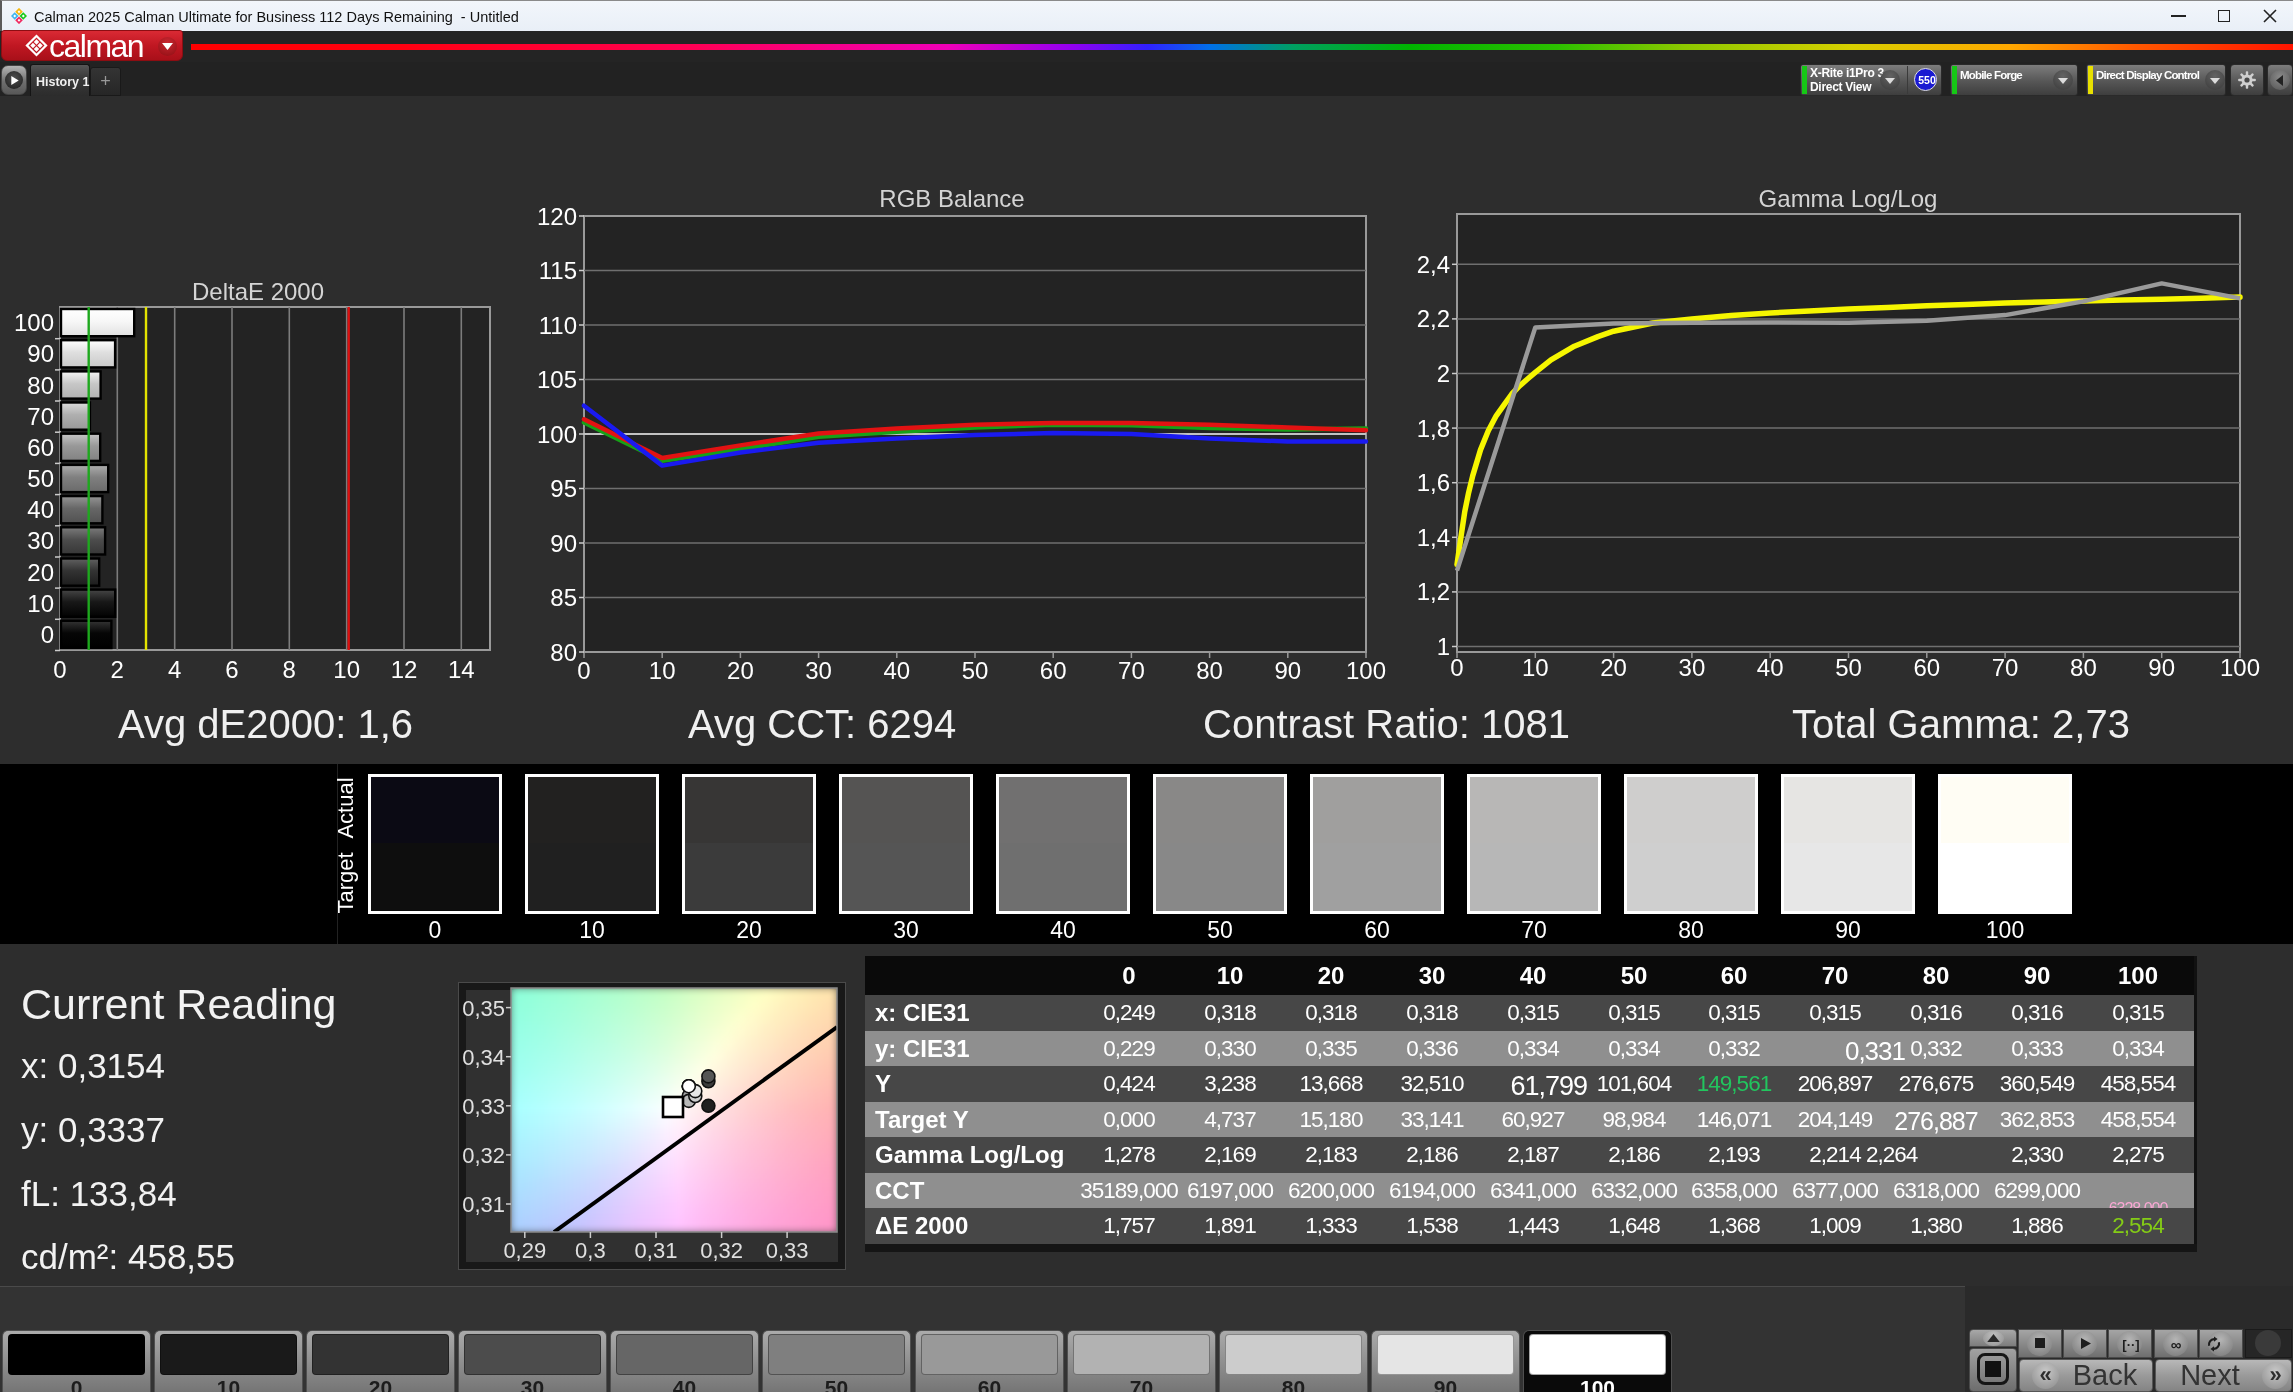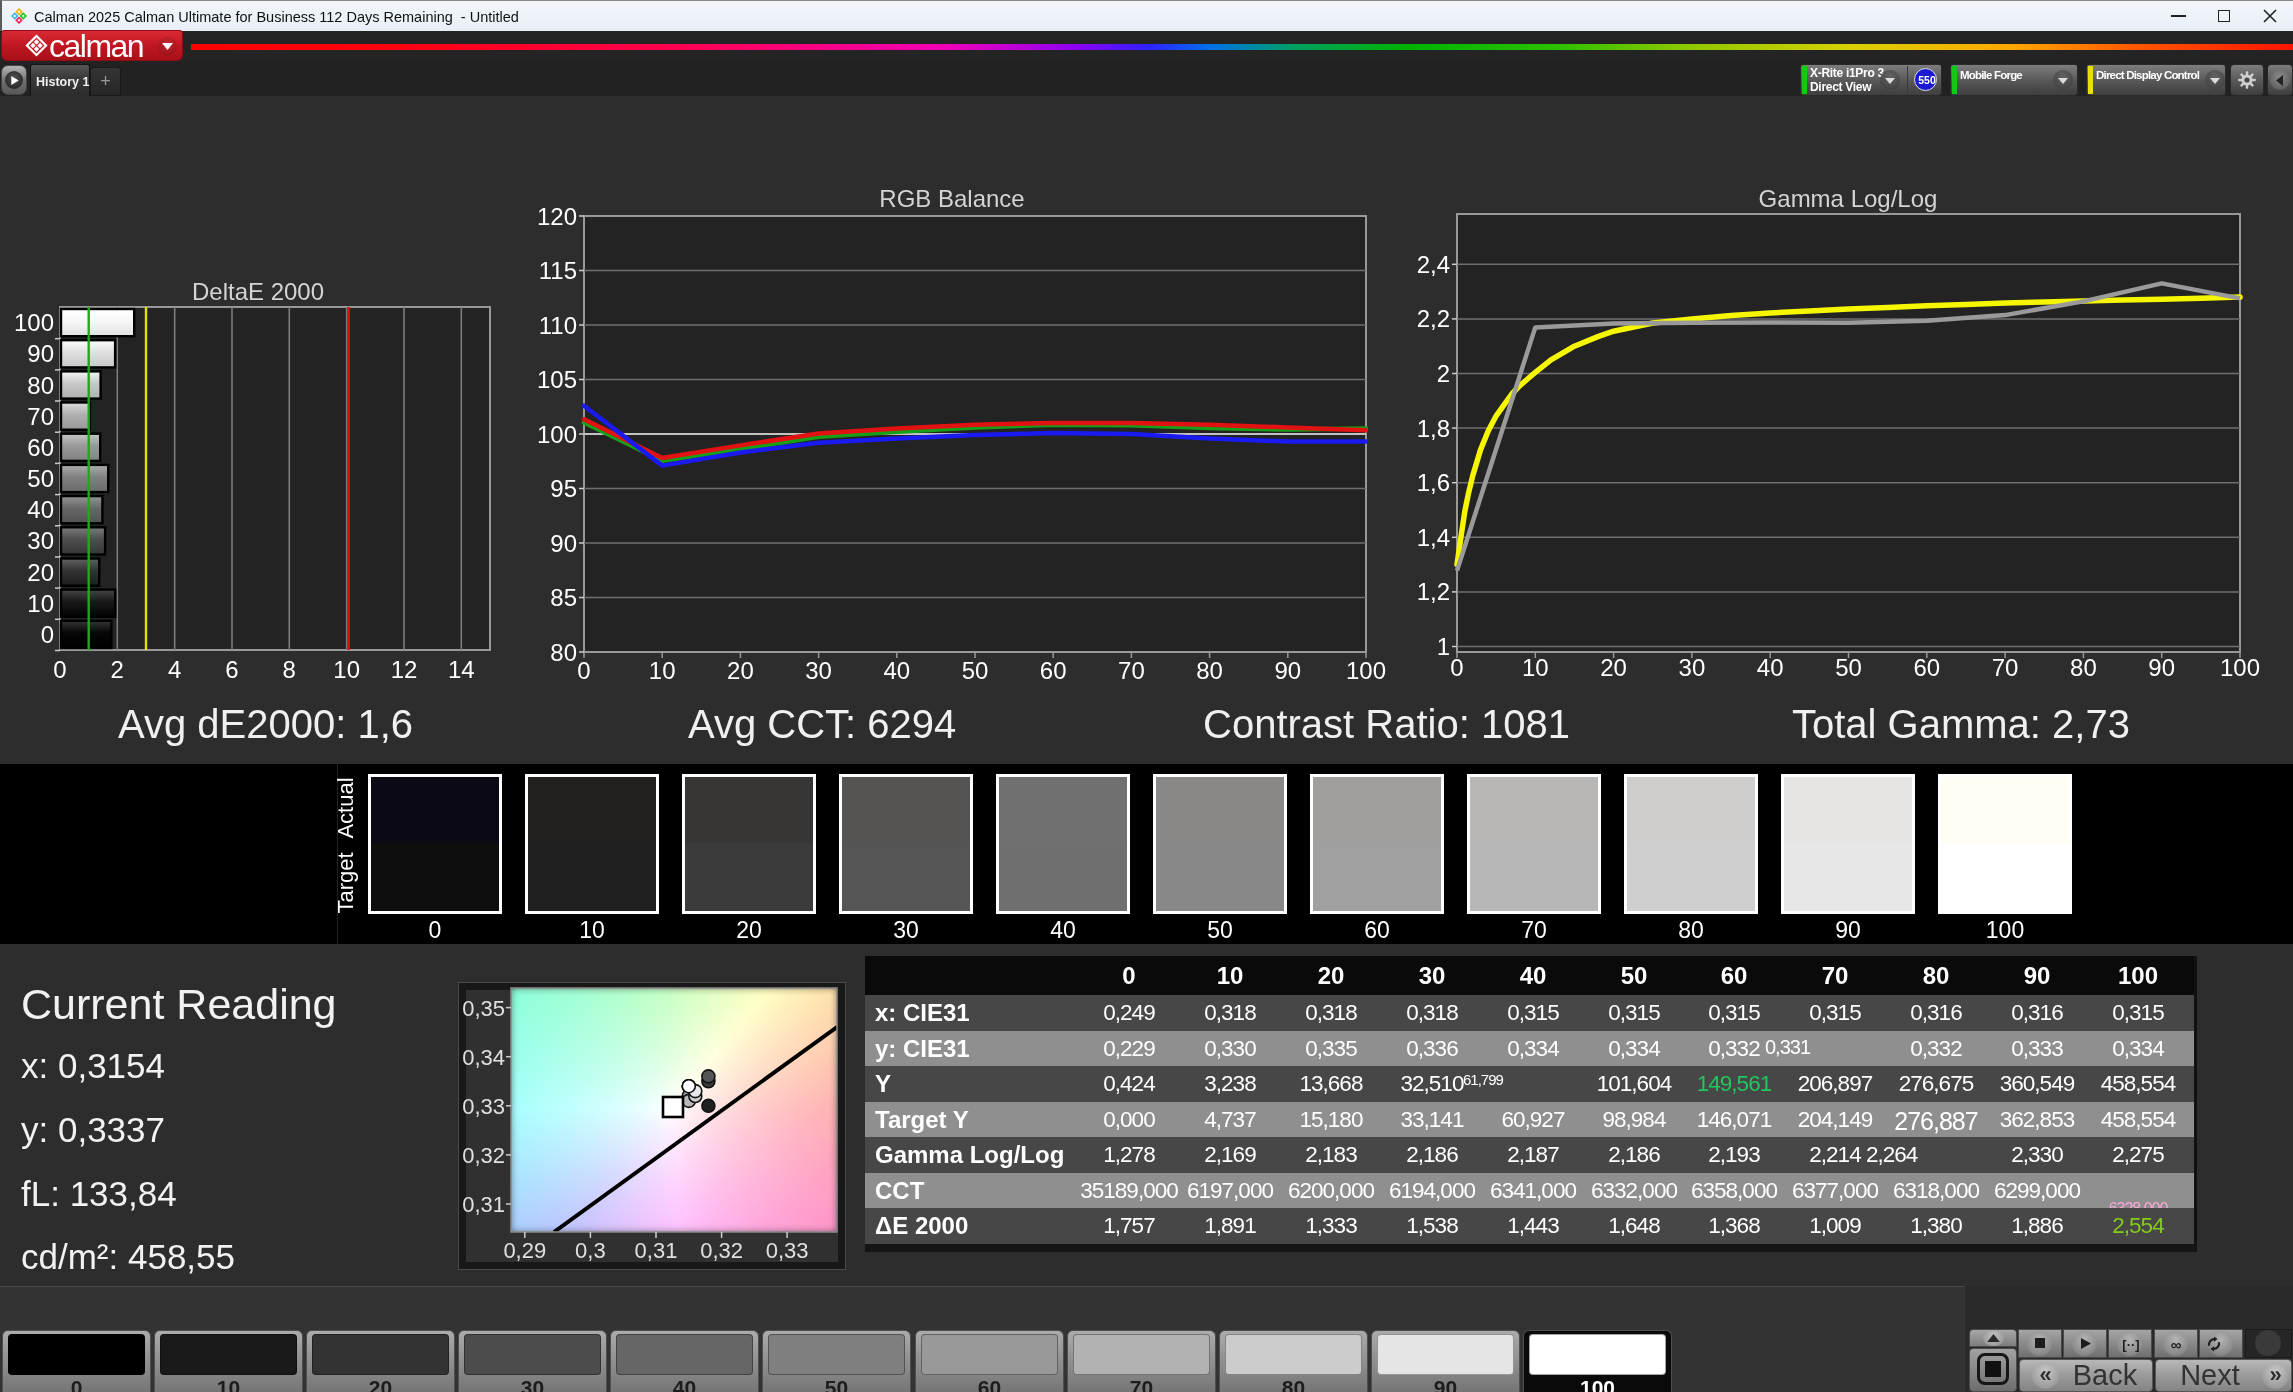--- a/index.html
+++ b/index.html
@@ -938,31 +938,31 @@
     <div class="abs" style="left:2138px;top:1000.0px;width:140px;margin-left:-70px;text-align:center;font-size:22.5px;letter-spacing:-1px;color:#fff">0,315</div>
     <div class="abs" style="left:865px;top:1030.5px;width:1329px;height:35.5px;background:#8f8f8f"></div>
     <div class="abs" style="left:875px;top:1034.5px;font-size:24px;font-weight:700;color:#fff;white-space:nowrap">y: CIE31</div>
     <div class="abs" style="left:1129px;top:1035.5px;width:140px;margin-left:-70px;text-align:center;font-size:22.5px;letter-spacing:-1px;color:#fff">0,229</div>
     <div class="abs" style="left:1230px;top:1035.5px;width:140px;margin-left:-70px;text-align:center;font-size:22.5px;letter-spacing:-1px;color:#fff">0,330</div>
     <div class="abs" style="left:1331px;top:1035.5px;width:140px;margin-left:-70px;text-align:center;font-size:22.5px;letter-spacing:-1px;color:#fff">0,335</div>
     <div class="abs" style="left:1432px;top:1035.5px;width:140px;margin-left:-70px;text-align:center;font-size:22.5px;letter-spacing:-1px;color:#fff">0,336</div>
     <div class="abs" style="left:1533px;top:1035.5px;width:140px;margin-left:-70px;text-align:center;font-size:22.5px;letter-spacing:-1px;color:#fff">0,334</div>
     <div class="abs" style="left:1634px;top:1035.5px;width:140px;margin-left:-70px;text-align:center;font-size:22.5px;letter-spacing:-1px;color:#fff">0,334</div>
     <div class="abs" style="left:1734px;top:1035.5px;width:140px;margin-left:-70px;text-align:center;font-size:22.5px;letter-spacing:-1px;color:#fff">0,332</div>
-    <div class="abs" style="left:1835px;top:1035.5px;width:140px;margin-left:-70px;text-align:left;font-size:20px;letter-spacing:-1px;color:#fff">0,331</div>
+    <div class="abs" style="left:1835px;top:1035.5px;width:140px;margin-left:-70px;text-align:right;font-size:26px;letter-spacing:-1px;color:#fff">0,331</div>
     <div class="abs" style="left:1936px;top:1035.5px;width:140px;margin-left:-70px;text-align:center;font-size:22.5px;letter-spacing:-1px;color:#fff">0,332</div>
     <div class="abs" style="left:2037px;top:1035.5px;width:140px;margin-left:-70px;text-align:center;font-size:22.5px;letter-spacing:-1px;color:#fff">0,333</div>
     <div class="abs" style="left:2138px;top:1035.5px;width:140px;margin-left:-70px;text-align:center;font-size:22.5px;letter-spacing:-1px;color:#fff">0,334</div>
     <div class="abs" style="left:865px;top:1066.0px;width:1329px;height:35.5px;background:#474747"></div>
     <div class="abs" style="left:875px;top:1070.0px;font-size:24px;font-weight:700;color:#fff;white-space:nowrap">Y</div>
     <div class="abs" style="left:1129px;top:1071.0px;width:140px;margin-left:-70px;text-align:center;font-size:22.5px;letter-spacing:-1px;color:#fff">0,424</div>
     <div class="abs" style="left:1230px;top:1071.0px;width:140px;margin-left:-70px;text-align:center;font-size:22.5px;letter-spacing:-1px;color:#fff">3,238</div>
     <div class="abs" style="left:1331px;top:1071.0px;width:140px;margin-left:-70px;text-align:center;font-size:22.5px;letter-spacing:-1px;color:#fff">13,668</div>
     <div class="abs" style="left:1432px;top:1071.0px;width:140px;margin-left:-70px;text-align:center;font-size:22.5px;letter-spacing:-1px;color:#fff">32,510</div>
-    <div class="abs" style="left:1533px;top:1071.0px;width:124px;margin-left:-70px;text-align:left;font-size:15px;letter-spacing:-1px;color:#fff">61,799</div>
+    <div class="abs" style="left:1533px;top:1071.0px;width:124px;margin-left:-70px;text-align:right;font-size:27px;letter-spacing:-1px;color:#fff">61,799</div>
     <div class="abs" style="left:1634px;top:1071.0px;width:140px;margin-left:-70px;text-align:center;font-size:22.5px;letter-spacing:-1px;color:#fff">101,604</div>
     <div class="abs" style="left:1734px;top:1071.0px;width:140px;margin-left:-70px;text-align:center;font-size:22.5px;letter-spacing:-1px;color:#22c55e">149,561</div>
     <div class="abs" style="left:1835px;top:1071.0px;width:140px;margin-left:-70px;text-align:center;font-size:22.5px;letter-spacing:-1px;color:#fff">206,897</div>
     <div class="abs" style="left:1936px;top:1071.0px;width:140px;margin-left:-70px;text-align:center;font-size:22.5px;letter-spacing:-1px;color:#fff">276,675</div>
     <div class="abs" style="left:2037px;top:1071.0px;width:140px;margin-left:-70px;text-align:center;font-size:22.5px;letter-spacing:-1px;color:#fff">360,549</div>
     <div class="abs" style="left:2138px;top:1071.0px;width:140px;margin-left:-70px;text-align:center;font-size:22.5px;letter-spacing:-1px;color:#fff">458,554</div>
     <div class="abs" style="left:865px;top:1101.5px;width:1329px;height:35.5px;background:#8f8f8f"></div>
     <div class="abs" style="left:875px;top:1105.5px;font-size:24px;font-weight:700;color:#fff;white-space:nowrap">Target Y</div>
     <div class="abs" style="left:1129px;top:1106.5px;width:140px;margin-left:-70px;text-align:center;font-size:22.5px;letter-spacing:-1px;color:#fff">0,000</div>
     <div class="abs" style="left:1230px;top:1106.5px;width:140px;margin-left:-70px;text-align:center;font-size:22.5px;letter-spacing:-1px;color:#fff">4,737</div>

